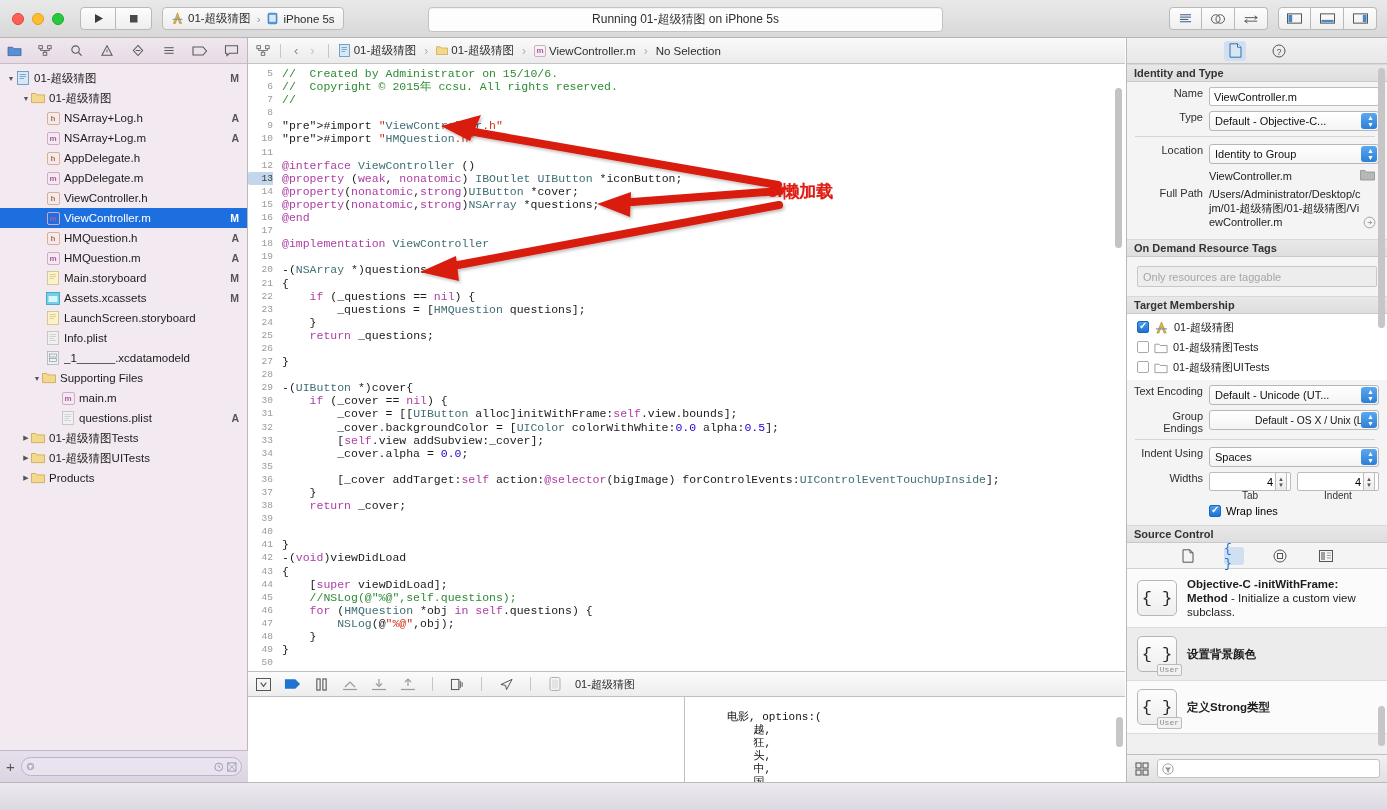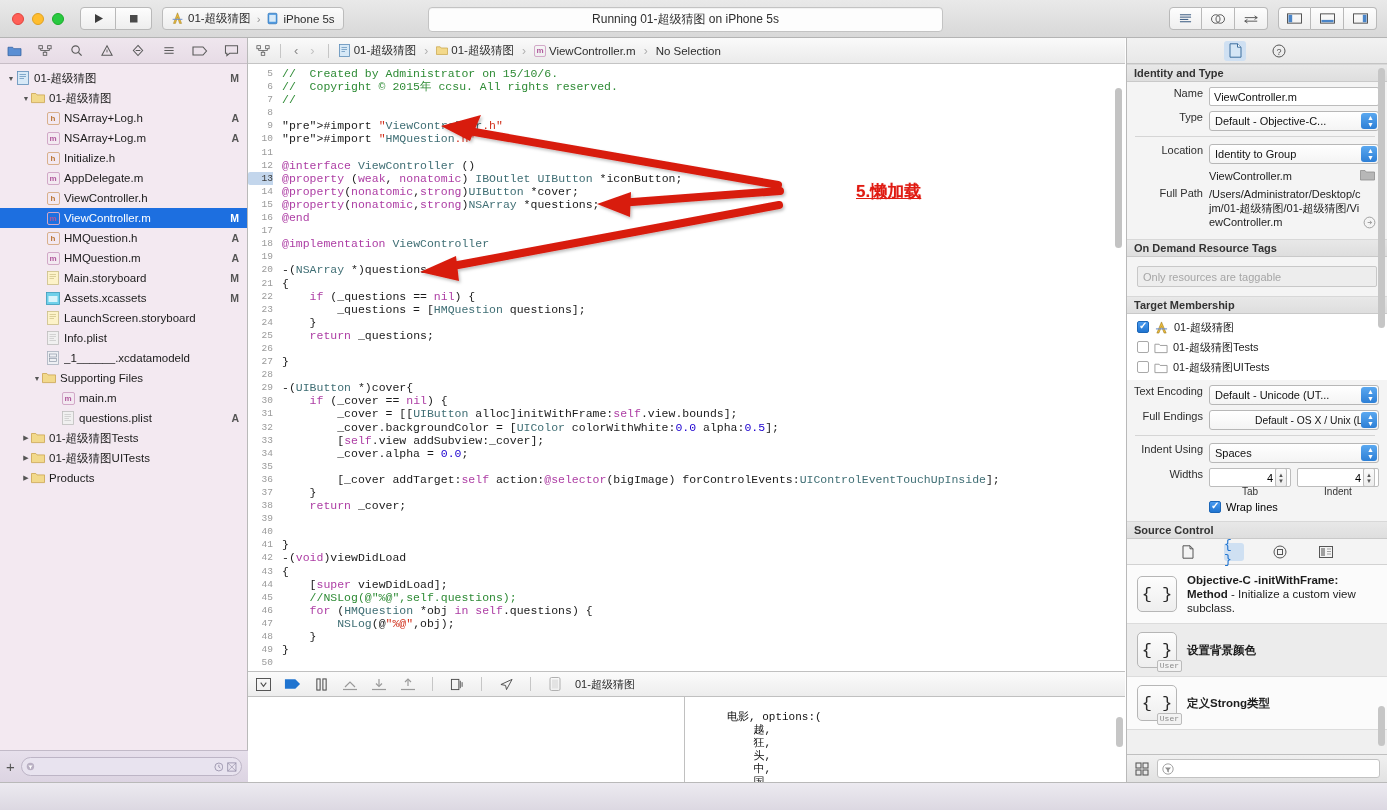--- a/index.html
+++ b/index.html
@@ -126,25 +126,24 @@
   .typ { color: #3f6e74; }
   .num { color: #1c00cf; }
   .vscroll {
     position: absolute; right: 3px; top: 24px; width: 7px; height: 160px;
     background: #c3c3c3; border-radius: 4px;
   }
 
   
   .annot { position: absolute; left: 0; top: 0; width: 1387px; height: 810px; pointer-events: none; }
   .annot-text {
-    position: absolute; left: 856px; top: 180px;
+    position: absolute; left: 768px; top: 180px;
     color: #e01b12; font-size: 17px; font-weight: bold;
     font-family: "Liberation Sans", sans-serif;
     text-shadow: 0 0 1px rgba(224,27,18,.4);
-    text-decoration: underline;
   }
 
   
   .debugbar {
     position: absolute; left: 0; top: 633px; width: 877px; height: 26px;
     background: linear-gradient(#fbfbfb,#ededed); border-top: 1px solid #c0c0c0; border-bottom: 1px solid #c0c0c0;
     display: flex; align-items: center; padding: 0 6px; gap: 11px;
     font-size: 11px; color: #2b2b2b;
   }
   .dbg-ic { width: 18px; height: 16px; display: flex; align-items: center; justify-content: center; }
@@ -448,21 +447,21 @@
             <span style="color:#b05a9d;border:1px solid #d2a9c8;border-radius:2px;width:13px;height:13px;display:flex;align-items:center;justify-content:center;font-size:8px;">m</span>
           </span>
       <span class="nlabel">NSArray+Log.m</span>
       <span class="nstat">A</span>
     </div>
         <div class="nrow" style="padding-left:36px">
       <span class="disc"></span>
       <span class="nicon">
             <span style="color:#b87333;border:1px solid #d9b08c;border-radius:2px;width:13px;height:13px;display:flex;align-items:center;justify-content:center;font-size:8px;">h</span>
           </span>
-      <span class="nlabel">Initialize.h</span>
+      <span class="nlabel">AppDelegate.h</span>
       <span class="nstat"></span>
     </div>
         <div class="nrow" style="padding-left:36px">
       <span class="disc"></span>
       <span class="nicon">
             <span style="color:#b05a9d;border:1px solid #d2a9c8;border-radius:2px;width:13px;height:13px;display:flex;align-items:center;justify-content:center;font-size:8px;">m</span>
           </span>
       <span class="nlabel">AppDelegate.m</span>
       <span class="nstat"></span>
     </div>
@@ -953,21 +952,21 @@
 
       <div class="sec-body">
         <div class="frow">
           <span class="flabel">Text Encoding</span>
           <span class="fselect">
             <span>Default - Unicode (UT...</span>
             <span class="arrows">▲<br>▼</span>
           </span>
         </div>
         <div class="frow">
-          <span class="flabel">Full Endings</span>
+          <span class="flabel">Group Endings</span>
           <span class="fselect">
             <span style="font-size:10.3px;margin-left:40px;">Default - OS X / Unix (LF)</span>
             <span class="arrows">▲<br>▼</span>
           </span>
         </div>
         <div class="sep-line"></div>
         <div class="frow">
           <span class="flabel">Indent Using</span>
           <span class="fselect">
             <span>Spaces</span>

